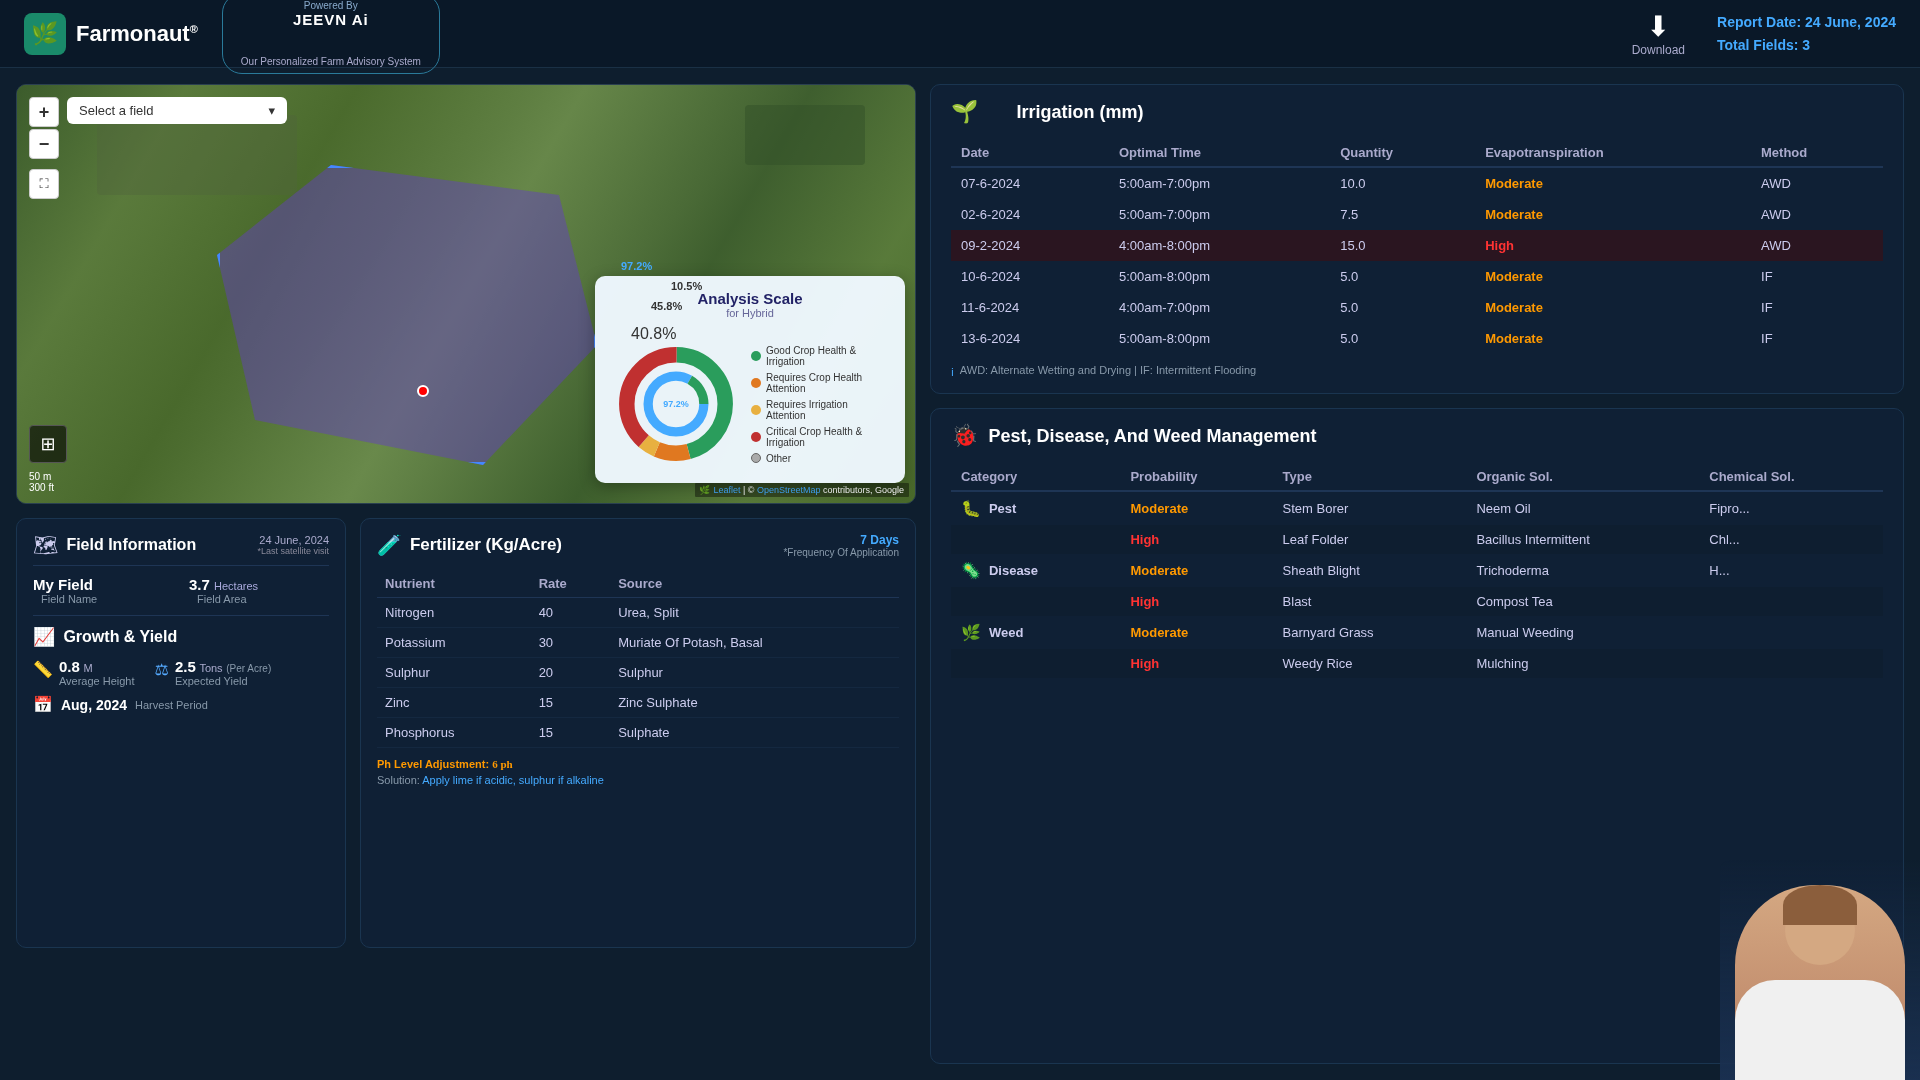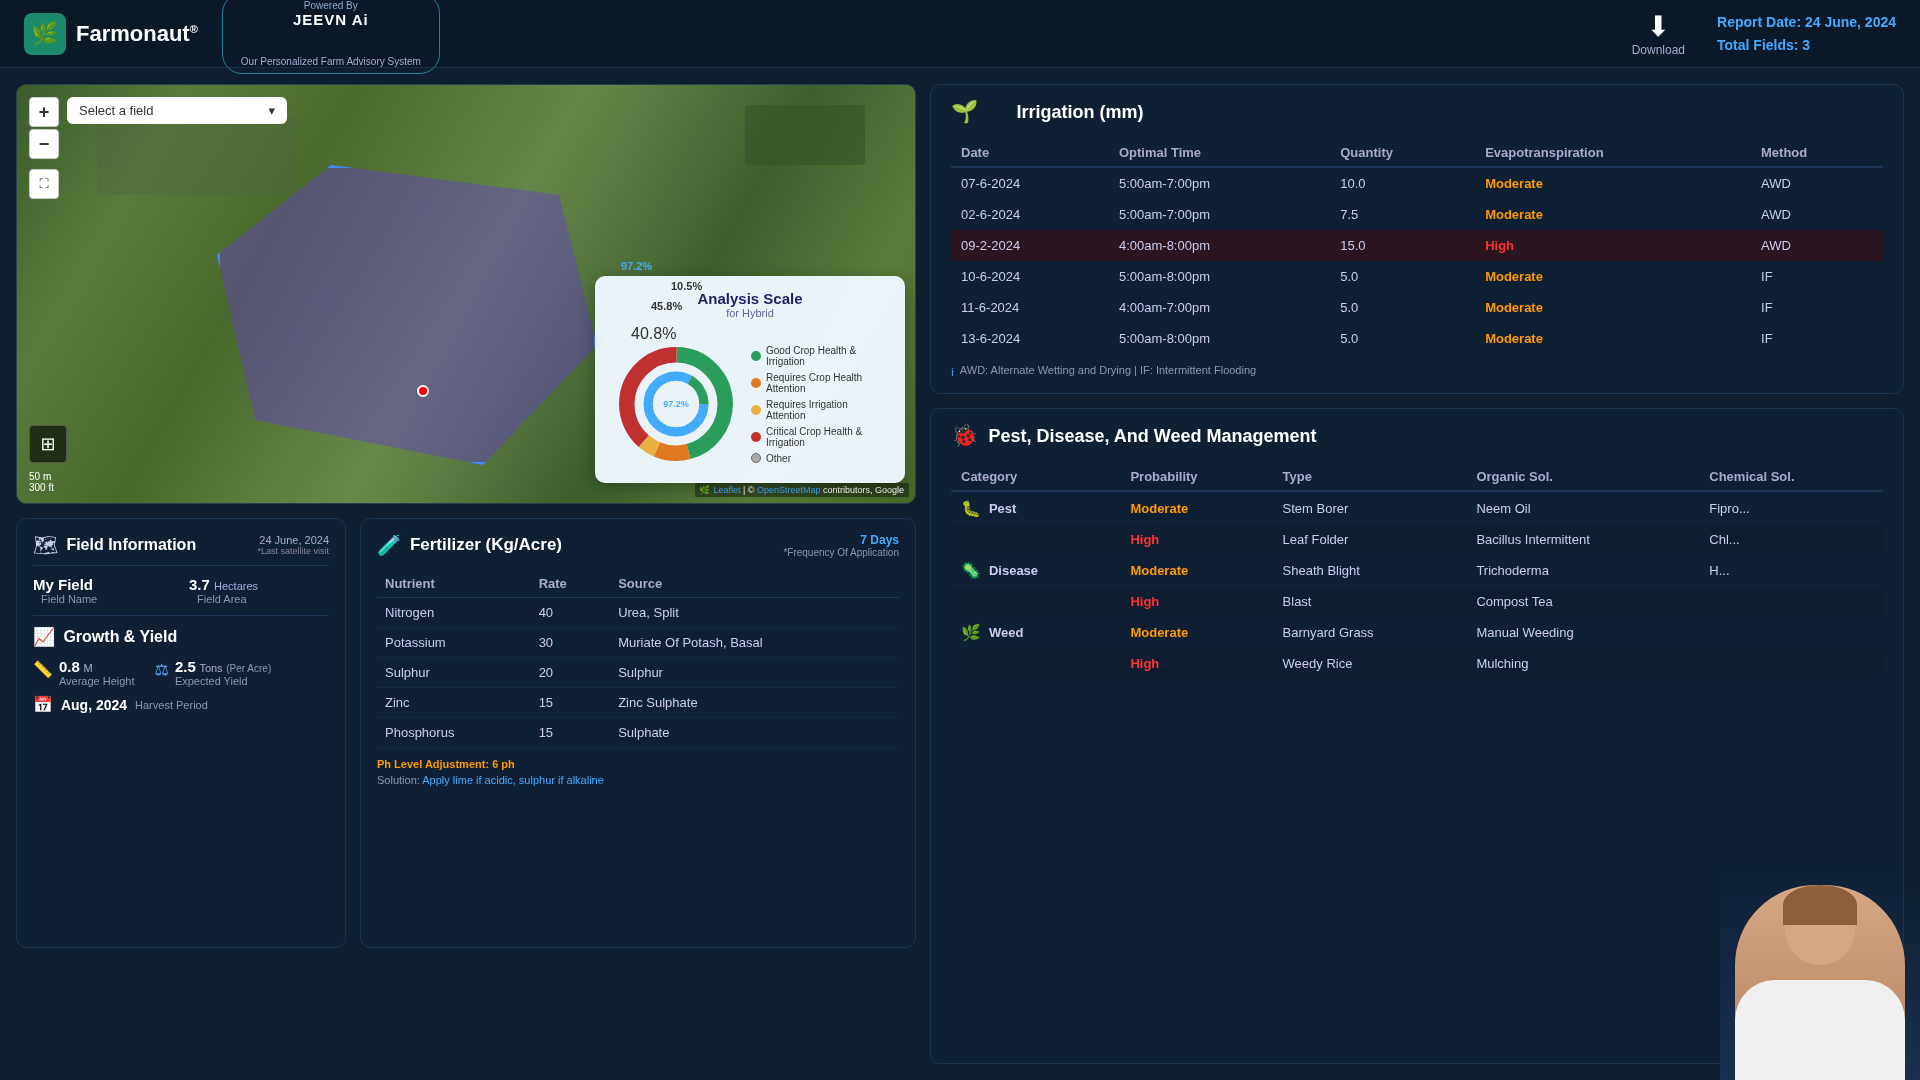--- a/index.html
+++ b/index.html
@@ -537,21 +537,21 @@
     </tr>
               <tr>
       <td>Phosphorus</td>
       <td>15</td>
       <td>Sulphate</td>
     </tr>
             </tbody>
         </table>
         <div class="fert-note">
           <span>Ph Level Adjustment:</span>
-          <span style="color:#f90;font-weight:600;">6 ph</span>
+          <span style="color:#f90;font-weight:600;font-family:Liberation Serif, serif;">6 ph</span>
         </div>
         <div class="fert-solution">
           <span>Solution:</span>
           <a style="color:#4af;cursor:pointer;">Apply lime if acidic, sulphur if alkaline</a>
         </div>
       </div>
 
     </div>
   </div>
 

